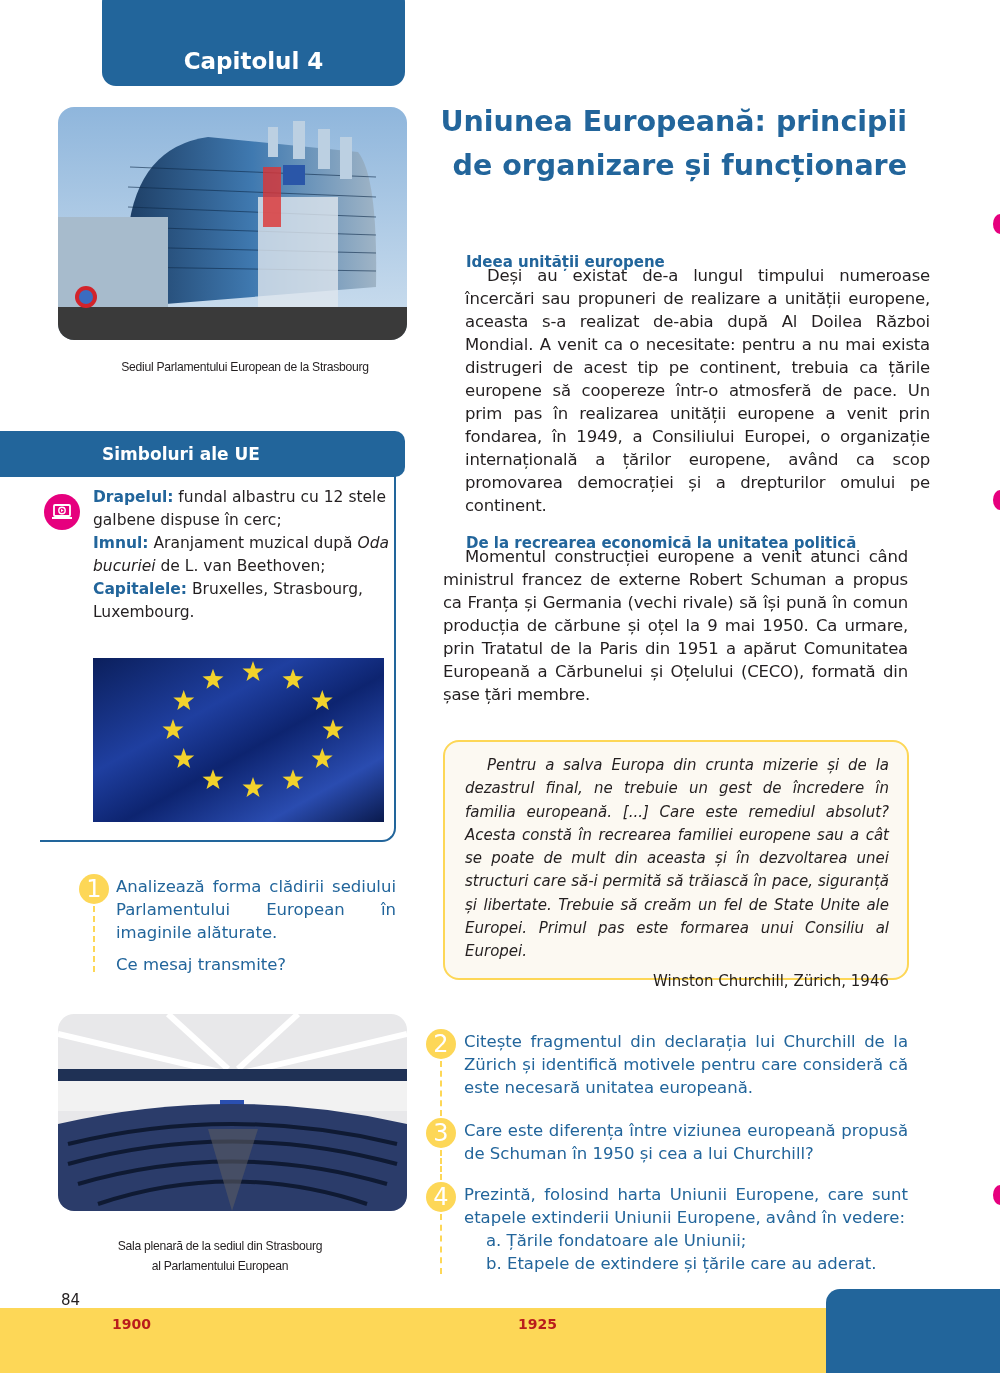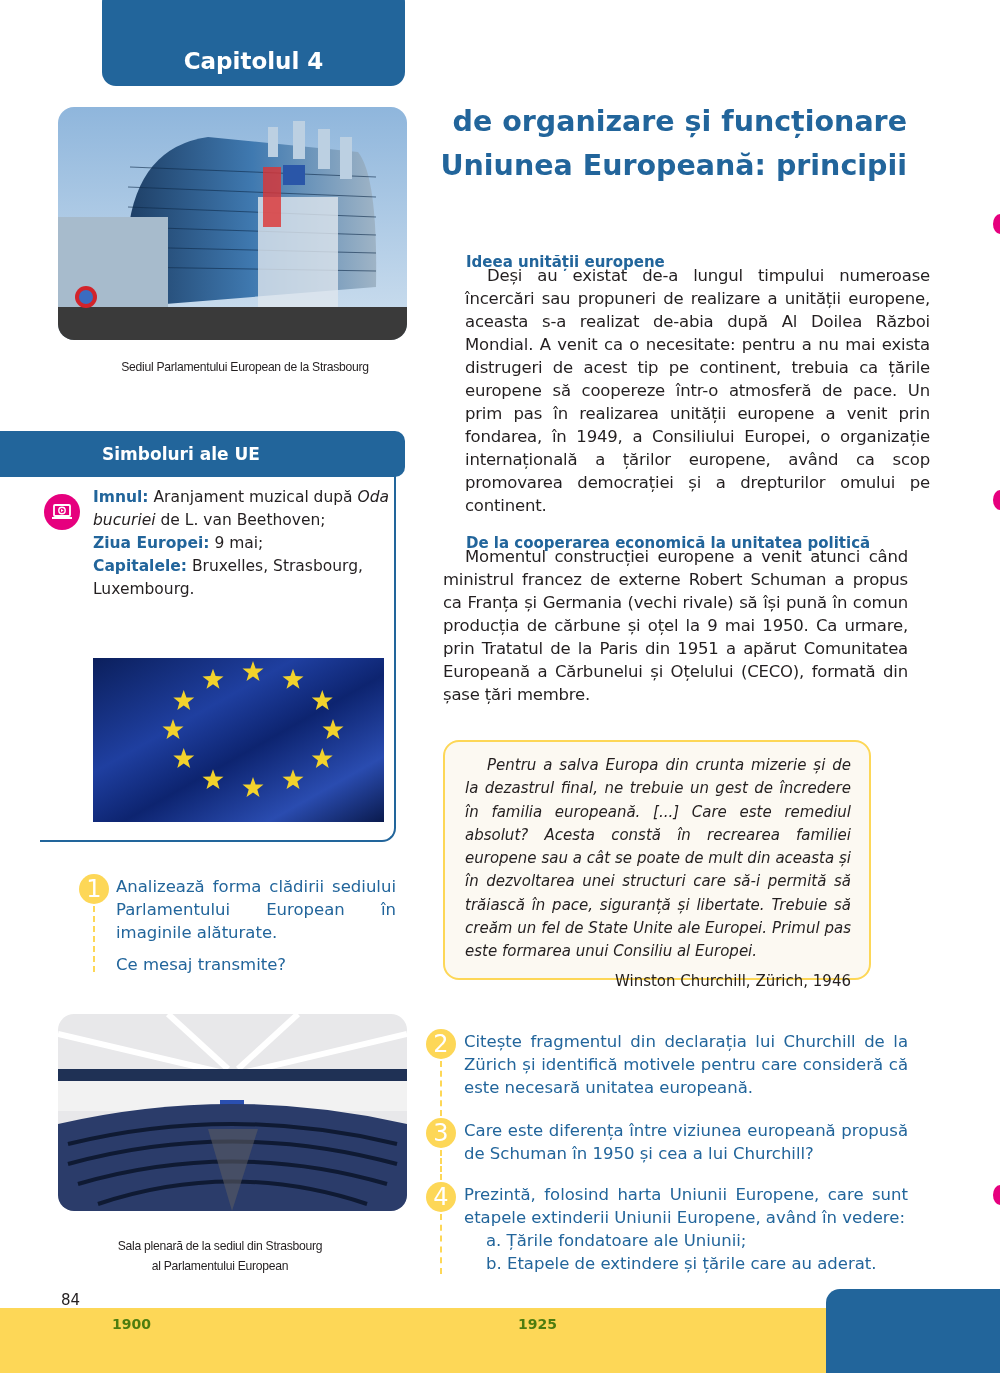--- a/index.html
+++ b/index.html
@@ -85,36 +85,36 @@
   }
   .q-dash { position: absolute; width: 0; border-left: 2px dashed #fdd757; }
   .q1 { left: 116px; top: 875px; width: 280px; }
   .q1 p + p { margin-top: 9px; }
   .q2 { left: 464px; top: 1030px; width: 444px; }
   .q3 { left: 464px; top: 1119px; width: 444px; }
   .q4 { left: 464px; top: 1183px; width: 444px; }
   .q4 .sub { padding-left: 22px; text-align: left; }
 
   .quote-box {
-    position: absolute; left: 443px; top: 740px; width: 428px; height: 240px;
+    position: absolute; left: 443px; top: 740px; width: 466px; height: 240px;
     border: 2.5px solid #fdd757; border-radius: 16px; background: #fcf9f2;
     padding: 12px 18px 10px 20px;
   }
   .quote-text {
     font-style: italic; font-size: 15px; line-height: 23.3px; text-align: justify; color: #231f20;
   }
   .quote-text p { text-indent: 22px; }
   .quote-source { text-align: right; font-size: 15px; margin-top: 8px; }
 
   .page-number { position: absolute; left: 61px; top: 1291px; font-size: 15px; }
   .timeline {
     position: absolute; left: 0; top: 1308px; width: 1000px; height: 65px; background: #fdd757;
   }
   .timeline-label {
-    position: absolute; top: 8px; color: #4d7c0f; font-weight: bold; font-size: 14px; text-align: right;
+    position: absolute; top: 8px; color: #b91c1c; font-weight: bold; font-size: 14px; text-align: right;
   }
   .tl-1900 { left: 112px; }
   .tl-1925 { left: 518px; }
   .blue-tab {
     position: absolute; left: 826px; top: 1289px; width: 200px; height: 100px;
     background: #22659b; border-radius: 14px 0 0 14px;
   }
 </style>
 </head>
 <body>
@@ -157,30 +157,30 @@
     <rect x="205" y="60" width="18" height="60" fill="#d33" opacity="0.8"></rect>
     <rect x="225" y="58" width="22" height="20" fill="#2a56a8"></rect>
     <rect x="0" y="200" width="349" height="33" fill="#3a3a3a"></rect>
     <circle cx="28" cy="190" r="11" fill="#d2232a"></circle>
       <circle cx="28" cy="190" r="7" fill="#3b6cc0"></circle>
   </svg>
 </div>
 <div class="caption caption-building">Sediul Parlamentului European de la Strasbourg</div>
 
 <div class="main-title">
+  <div>Uniunea Europeană: principii</div>
   <div>de organizare și funcționare</div>
-  <div>Uniunea Europeană: principii</div>
 </div>
 
 <div class="section-heading heading-1">Ideea unității europene</div>
 <div class="body-text para-1">
   <p>Deși au existat de-a lungul timpului numeroase încercări sau propuneri de realizare a unității europene, aceasta s-a realizat de-abia după Al Doilea Război Mondial. A venit ca o necesitate: pentru a nu mai exista distrugeri de acest tip pe continent, trebuia ca țările europene să coopereze într-o atmosferă de pace. Un prim pas în realizarea unității europene a venit prin fondarea, în 1949, a Consiliului Europei, o organizație internațională a țărilor europene, având ca scop promovarea democrației și a drepturilor omului pe continent.</p>
 </div>
 
-<div class="section-heading heading-2">De la cooperarea economică la unitatea politică</div>
+<div class="section-heading heading-2">De la recrearea economică la unitatea politică</div>
 <div class="body-text para-2">
   <p>Momentul construcției europene a venit atunci când ministrul francez de externe Robert Schuman a propus ca Franța și Germania (vechi rivale) să își pună în comun producția de cărbune și oțel la 9 mai 1950. Ca urmare, prin Tratatul de la Paris din 1951 a apărut Comunitatea Europeană a Cărbunelui și Oțelului (CECO), formată din șase țări membre.</p>
 </div>
 
 <div class="pink-dot" style="top:214px;"></div>
 <div class="pink-dot" style="top:490px;"></div>
 <div class="pink-dot" style="top:1185px;"></div>
 
 <div class="symbols-frame"></div>
 <div class="symbols-header">
@@ -188,22 +188,22 @@
 </div>
 <div class="media-icon">
   <svg width="22" height="18" viewBox="0 0 22 18">
     <rect x="3" y="2" width="16" height="11" rx="1" fill="none" stroke="#fff" stroke-width="1.8"></rect>
     <rect x="1" y="14" width="20" height="2" fill="#fff"></rect>
     <circle cx="11" cy="7.5" r="3.2" fill="none" stroke="#fff" stroke-width="1.4"></circle>
     <path d="M10 6 L12.6 7.5 L10 9 Z" fill="#fff"></path>
   </svg>
 </div>
 <div class="symbols-list">
+  <div><span class="key">Drapelul:</span><span> fundal albastru cu 12 stele galbene dispuse în cerc;</span></div>
   <div><span class="key">Imnul:</span><span> Aranjament muzical după </span><i>Oda bucuriei</i><span> de L. van Beethoven;</span></div>
-  <div><span class="key">Ziua Europei:</span><span> 9 mai;</span></div>
   <div><span class="key">Capitalele:</span><span> Bruxelles, Strasbourg, Luxembourg.</span></div>
 </div>
 <div class="flag">
   <svg viewBox="0 0 291 164" preserveAspectRatio="none" id="flag-svg">
     <defs>
       <linearGradient id="flagbg" x1="0" y1="0" x2="1" y2="1">
         <stop offset="0" stop-color="#0b1f5c"></stop>
           <stop offset="0.35" stop-color="#1f3fa0"></stop>
         <stop offset="0.55" stop-color="#0d2470"></stop>
           <stop offset="0.8" stop-color="#2a4cb0"></stop>

